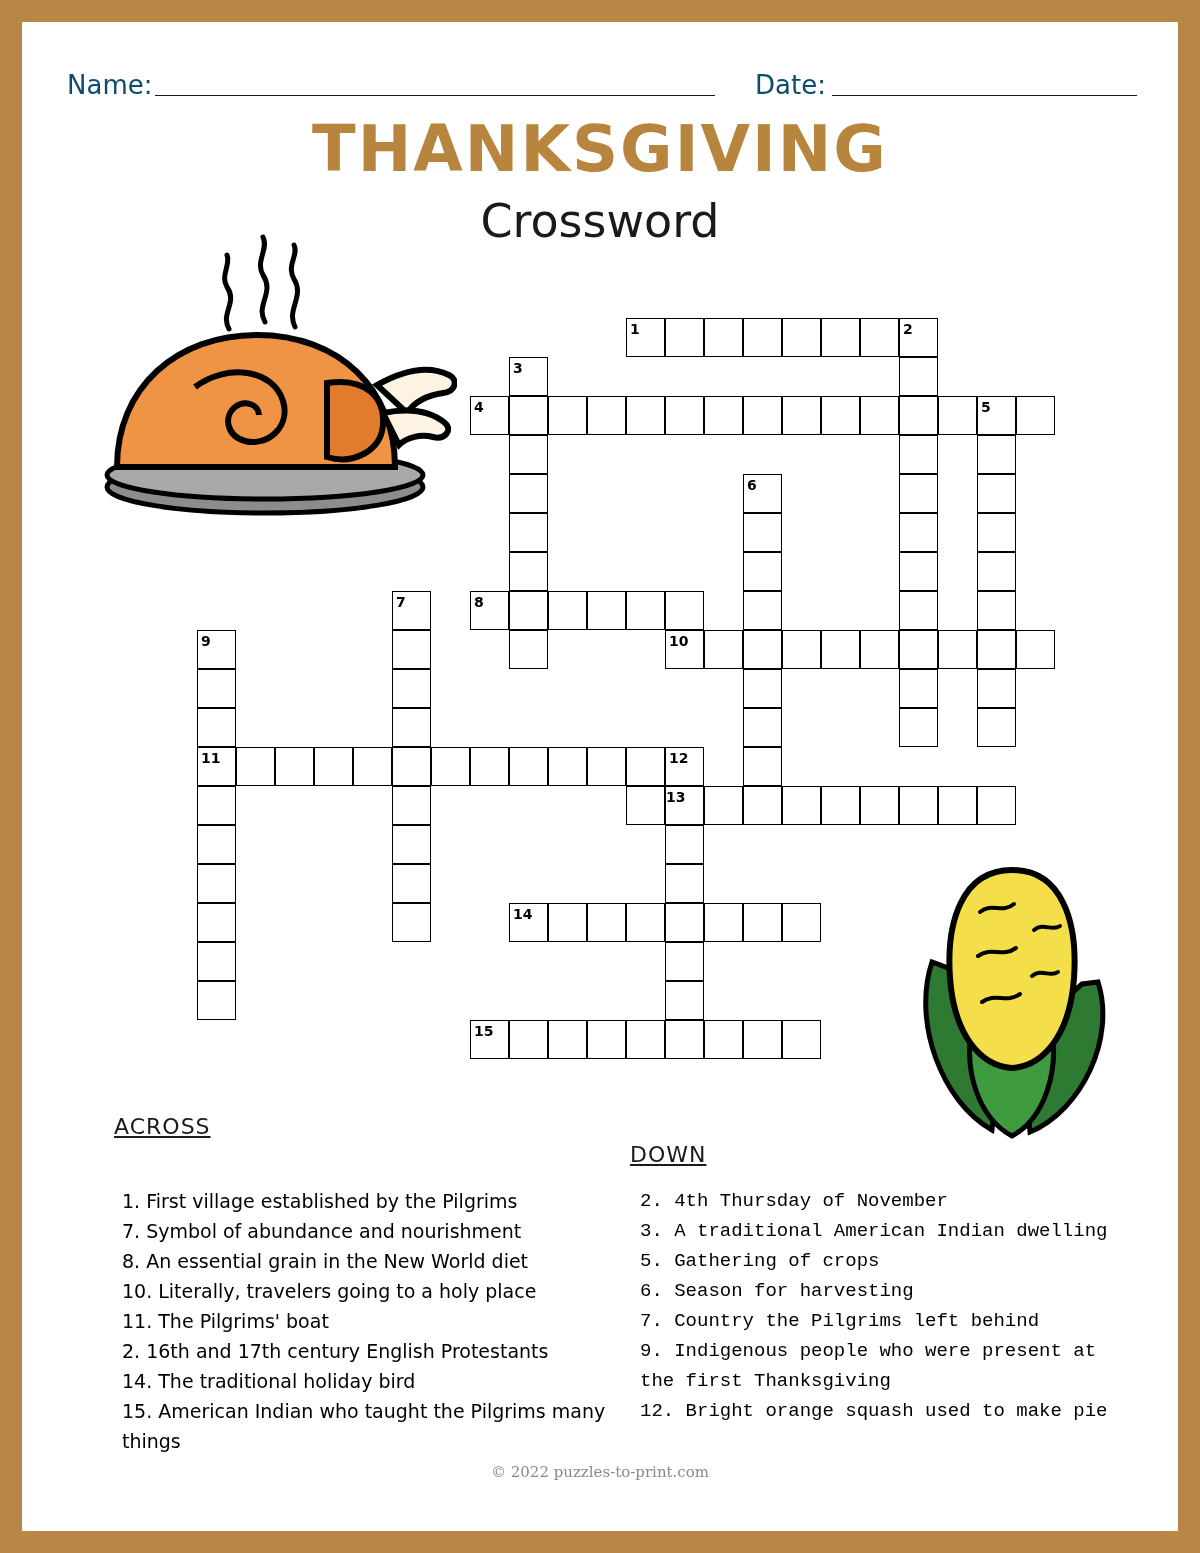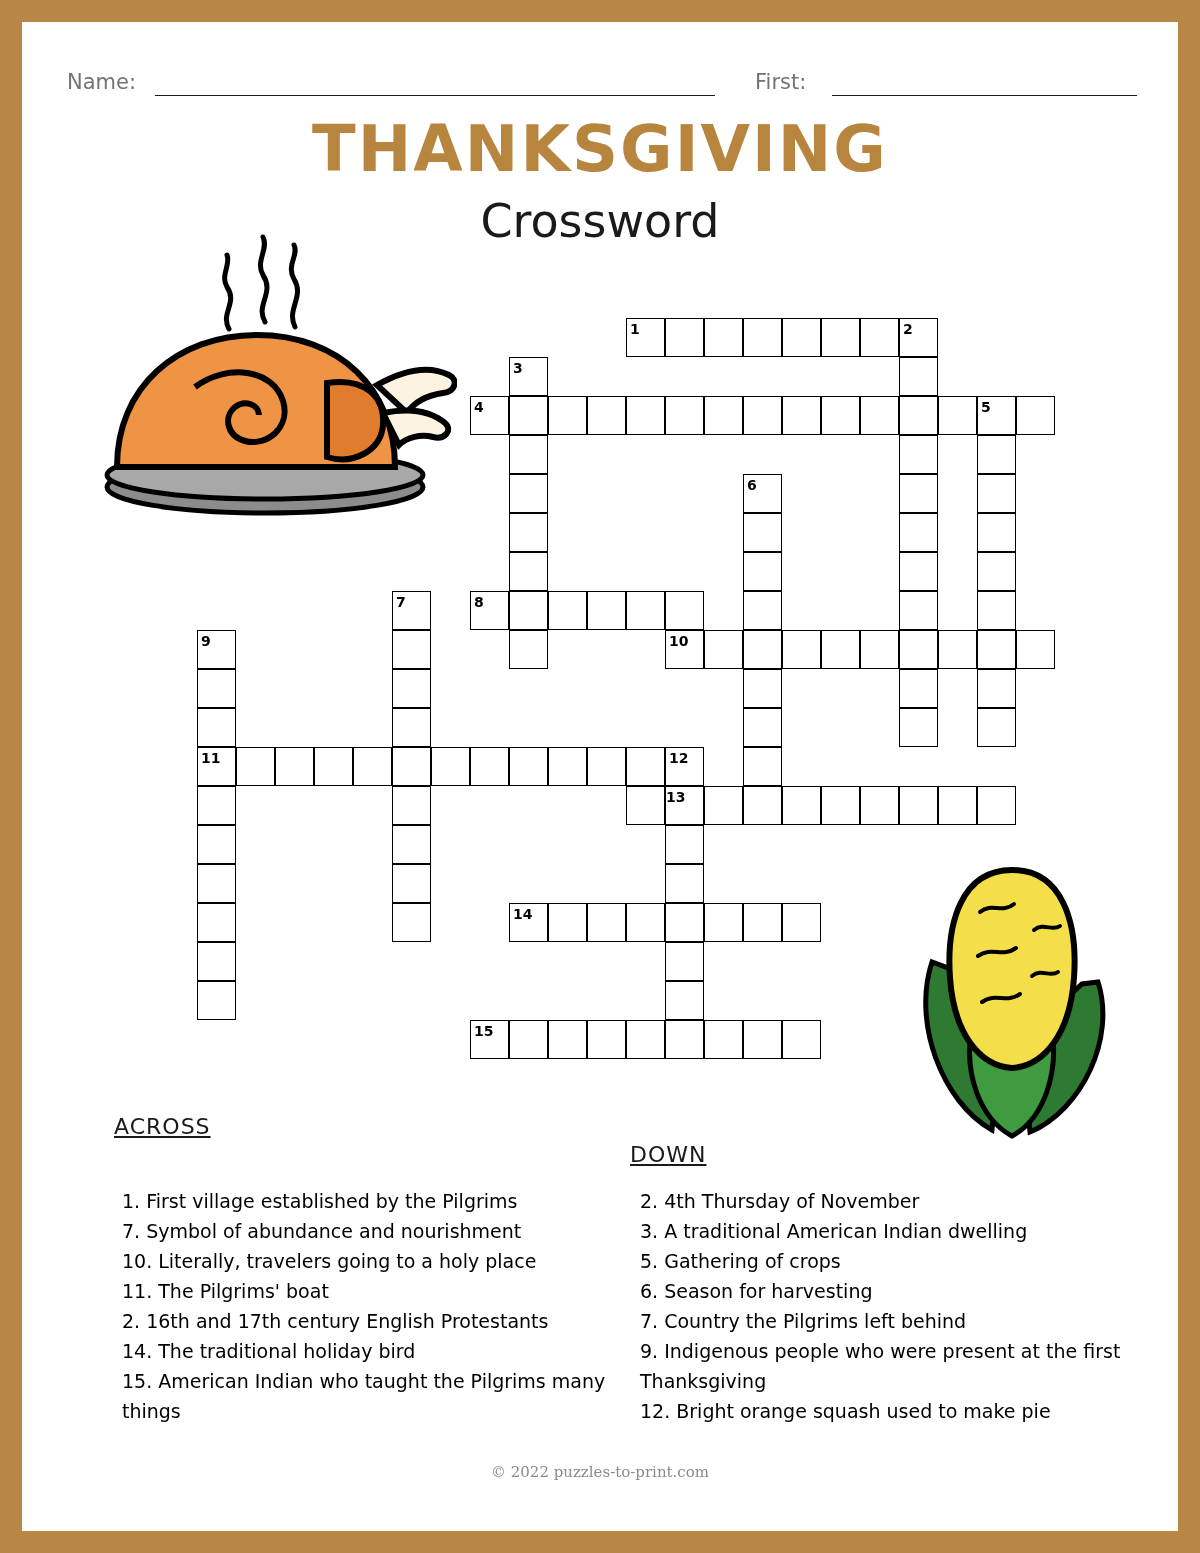--- a/index.html
+++ b/index.html
@@ -21,22 +21,22 @@
     height: 1509px;
     background: #ffffff;
   }
   
   .name-row {
     position: absolute;
     left: 45px;
     top: 48px;
     width: 1070px;
     height: 40px;
-    font-size: 21px;
-    color: #737373;
+    font-size: 26px;
+    color: #0c4a6e;
   }
   .name-label {
     position: absolute;
     left: 0px;
     top: 0px;
   }
   .name-line {
     position: absolute;
     left: 88px;
     top: 25px;
@@ -133,21 +133,21 @@
   .art { position: absolute; }
 </style>
 </head>
 <body>
 
 <div class="page">
 
   <div class="name-row">
     <span class="name-label">Name:</span>
     <div class="name-line"></div>
-    <span class="date-label">First:</span>
+    <span class="date-label">Date:</span>
     <div class="date-line"></div>
   </div>
 
   <div class="title">THANKSGIVING</div>
   <div class="subtitle">Crossword</div>
 
   <div class="art" style="left:55px; top:195px;">
     <svg width="380" height="300" viewBox="0 0 380 300">
       <g fill="none" stroke="#000" stroke-width="5" stroke-linecap="round">
         <path d="M188 105 C178 88 198 76 186 58 C178 44 192 32 186 20"></path>
@@ -323,29 +323,30 @@
       <div class="cellnum" style="left: 647px; top: 729px;">12</div>
       <div class="cellnum" style="left: 644px; top: 768px;">13</div>
       <div class="cellnum" style="left: 491px; top: 885px;">14</div>
       <div class="cellnum" style="left: 452px; top: 1002px;">15</div>
     </div>
 
   <div class="clue-head" style="left:92px; top:1092px;">ACROSS</div>
   <ul class="clue-list" id="across-list" style="left:88px; top:1152px; width:500px;">
       <li>1. First village established by the Pilgrims</li>
       <li>7. Symbol of abundance and nourishment</li>
+      <li>8. An essential grain in the New World diet</li>
       <li>10. Literally, travelers going to a holy place</li>
       <li>11.  The Pilgrims' boat</li>
       <li>2. 16th and 17th century English Protestants</li>
       <li>14. The traditional holiday bird</li>
       <li>15. American Indian who taught the Pilgrims many things</li>
     </ul>
 
   <div class="clue-head" style="left:608px; top:1092px;margin-top:28px;">DOWN</div>
-  <ul class="clue-list" id="down-list" style="left:606px; top:1152px; width:490px;">
+  <ul class="clue-list" id="down-list" style="left:606px; top:1152px; width:490px;font-family:Liberation Mono, monospace;">
       <li>2. 4th Thursday of November</li>
       <li>3. A traditional American Indian dwelling</li>
       <li>5. Gathering of crops</li>
       <li>6. Season for harvesting</li>
       <li>7. Country the Pilgrims left behind</li>
       <li>9. Indigenous people who were present at the first Thanksgiving</li>
       <li>12. Bright orange squash used to make pie</li>
     </ul>
 
   <div class="footer">© 2022 puzzles-to-print.com</div>

